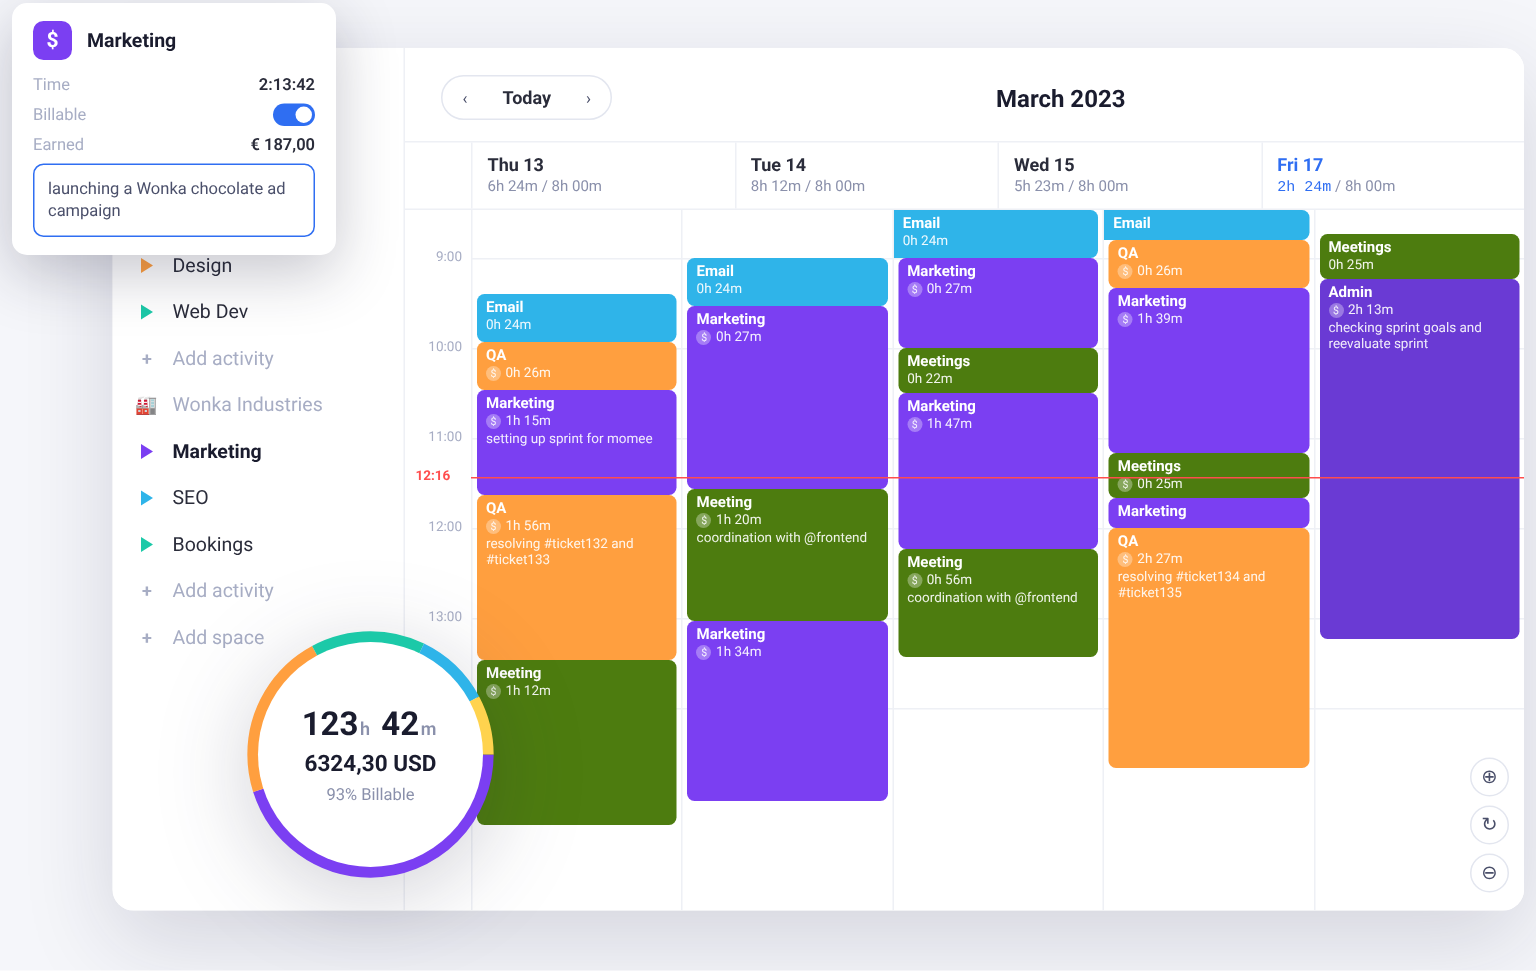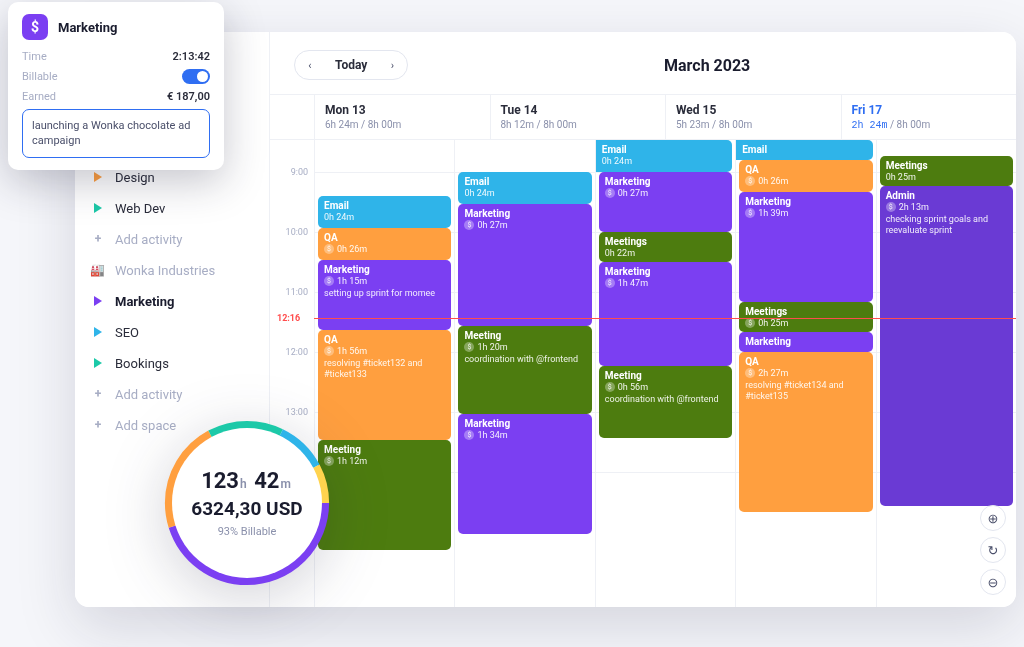--- a/index.html
+++ b/index.html
@@ -77,21 +77,21 @@
 .toggle { width: 28px; height: 15px; border-radius: 8px; background: #2f6ef2; position: relative; }
 .toggle::after { content: ''; position: absolute; right: 2px; top: 2px; width: 11px; height: 11px; border-radius: 50%; background: #fff; }
 .pop-note { margin-top: 6px; border: 1.5px solid #2f6ef2; border-radius: 7px; padding: 8px 9px; font-size: 11px; color: #4a4f6a; line-height: 1.4; min-height: 48px; }
 
 
 .donut-wrap { position: absolute; left: 152px; top: 408px; width: 190px; height: 190px; z-index: 25; filter: drop-shadow(0 12px 30px rgba(30,30,60,.2)); }
 .donut { width: 100%; height: 100%; }
 .donut-center { position: absolute; inset: 20px; background: #fff; border-radius: 50%; display: flex; flex-direction: column; align-items: center; justify-content: center; }
 .big-time { font-size: 22px; font-weight: 700; color: #1a1c2e; }
 .big-time .unit { font-size: 12px; font-weight: 600; color: #8a90ab; margin: 0 2px 0 1px; }
-.earn { font-size: 19px; font-weight: 700; color: #1a1c2e; margin-top: 4px; }
+.earn { font-size: 15px; font-weight: 700; color: #1a1c2e; margin-top: 4px; }
 .billpct { font-size: 11px; color: #8a90ab; margin-top: 5px; }
 </style>
 </head>
 <body>
 
 <div class="app-window">
 
   <div class="sidebar">
     <div class="side-item">
         <span class="side-icon">
@@ -147,21 +147,21 @@
         <div class="nav-btn">‹</div>
         <div class="today-btn">Today</div>
         <div class="nav-btn">›</div>
       </div>
       <div class="title">March 2023</div>
     </div>
 
     <div class="week-header">
       <div class="time-gutter"></div>
       <div class="day-head">
-          <div class="day-name">Mon 13</div>
+          <div class="day-name">Thu 13</div>
           <div class="day-sum"><span>6h 24m</span> / <span>8h 00m</span></div>
         </div>
       <div class="day-head">
           <div class="day-name">Tue 14</div>
           <div class="day-sum"><span>8h 12m</span> / <span>8h 00m</span></div>
         </div>
       <div class="day-head">
           <div class="day-name">Wed 15</div>
           <div class="day-sum"><span>5h 23m</span> / <span>8h 00m</span></div>
         </div>
@@ -278,21 +278,21 @@
                 <div class="ev-title">QA</div>
                 <div class="ev-dur"><span class="bill-dot">$</span>2h 27m</div>
                 <div class="ev-desc">resolving #ticket134 and #ticket135</div>
               </div>
             </div>
             <div class="col">
               <div class="event c-teal" style="top: 16px; height: 30px;">
                 <div class="ev-title">Meetings</div>
                 <div class="ev-dur">0h 25m</div>
               </div>
-              <div class="event c-darkpurple" style="top: 46px; height: 320px;">
+              <div class="event c-darkpurple" style="top: 46px; height: 240px;">
                 <div class="ev-title">Admin</div>
                 <div class="ev-dur"><span class="bill-dot">$</span>2h 13m</div>
                 <div class="ev-desc">checking sprint goals and reevaluate sprint</div>
               </div>
             </div>
           </div>
         <div class="now-label" style="left:4px; top:178px">12:16</div>
         <div class="now-line" style="left:44px; right:0; top:178px"></div>
       </div>
 

